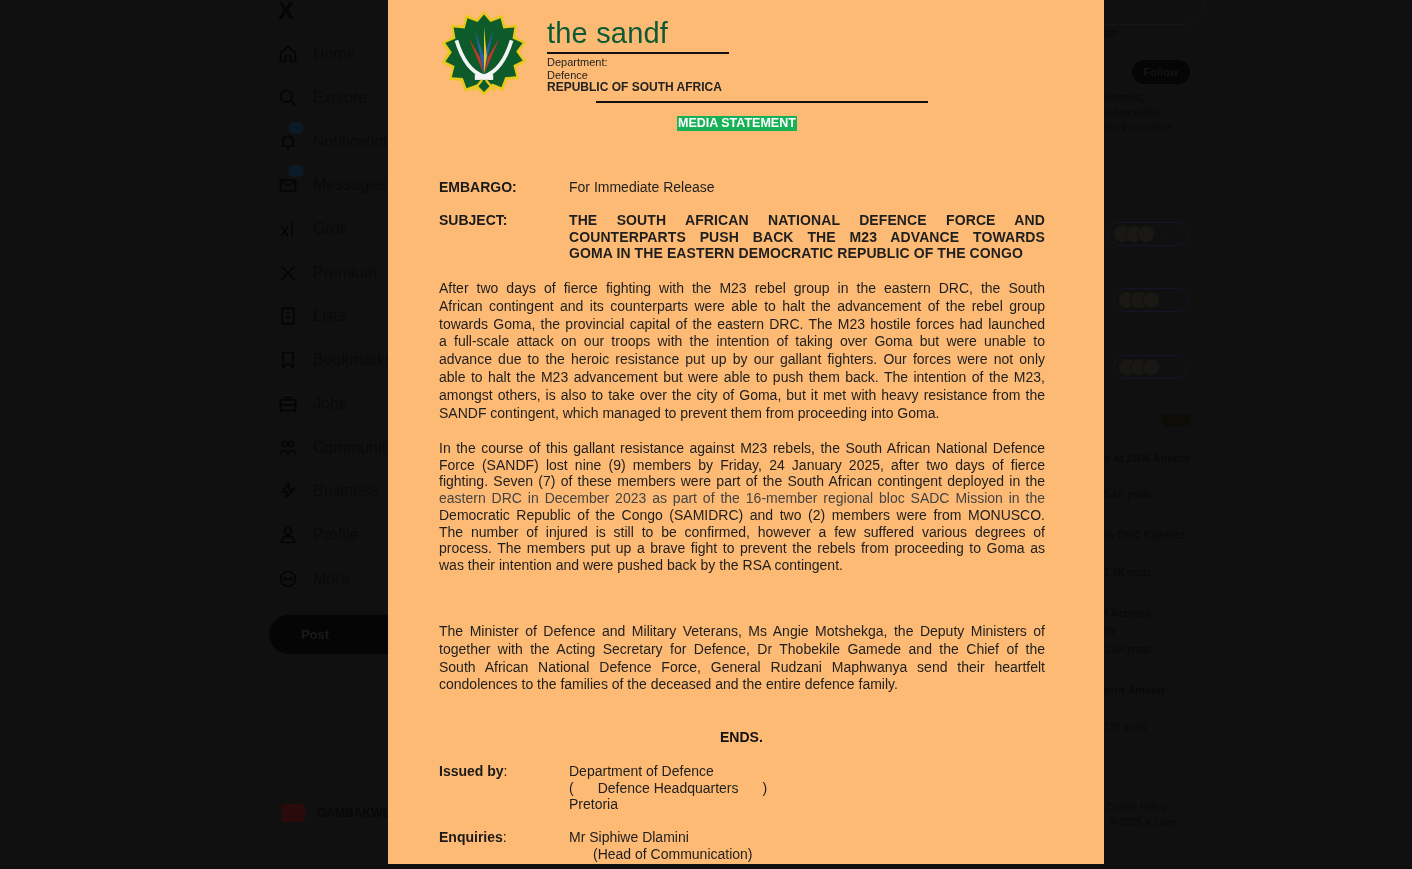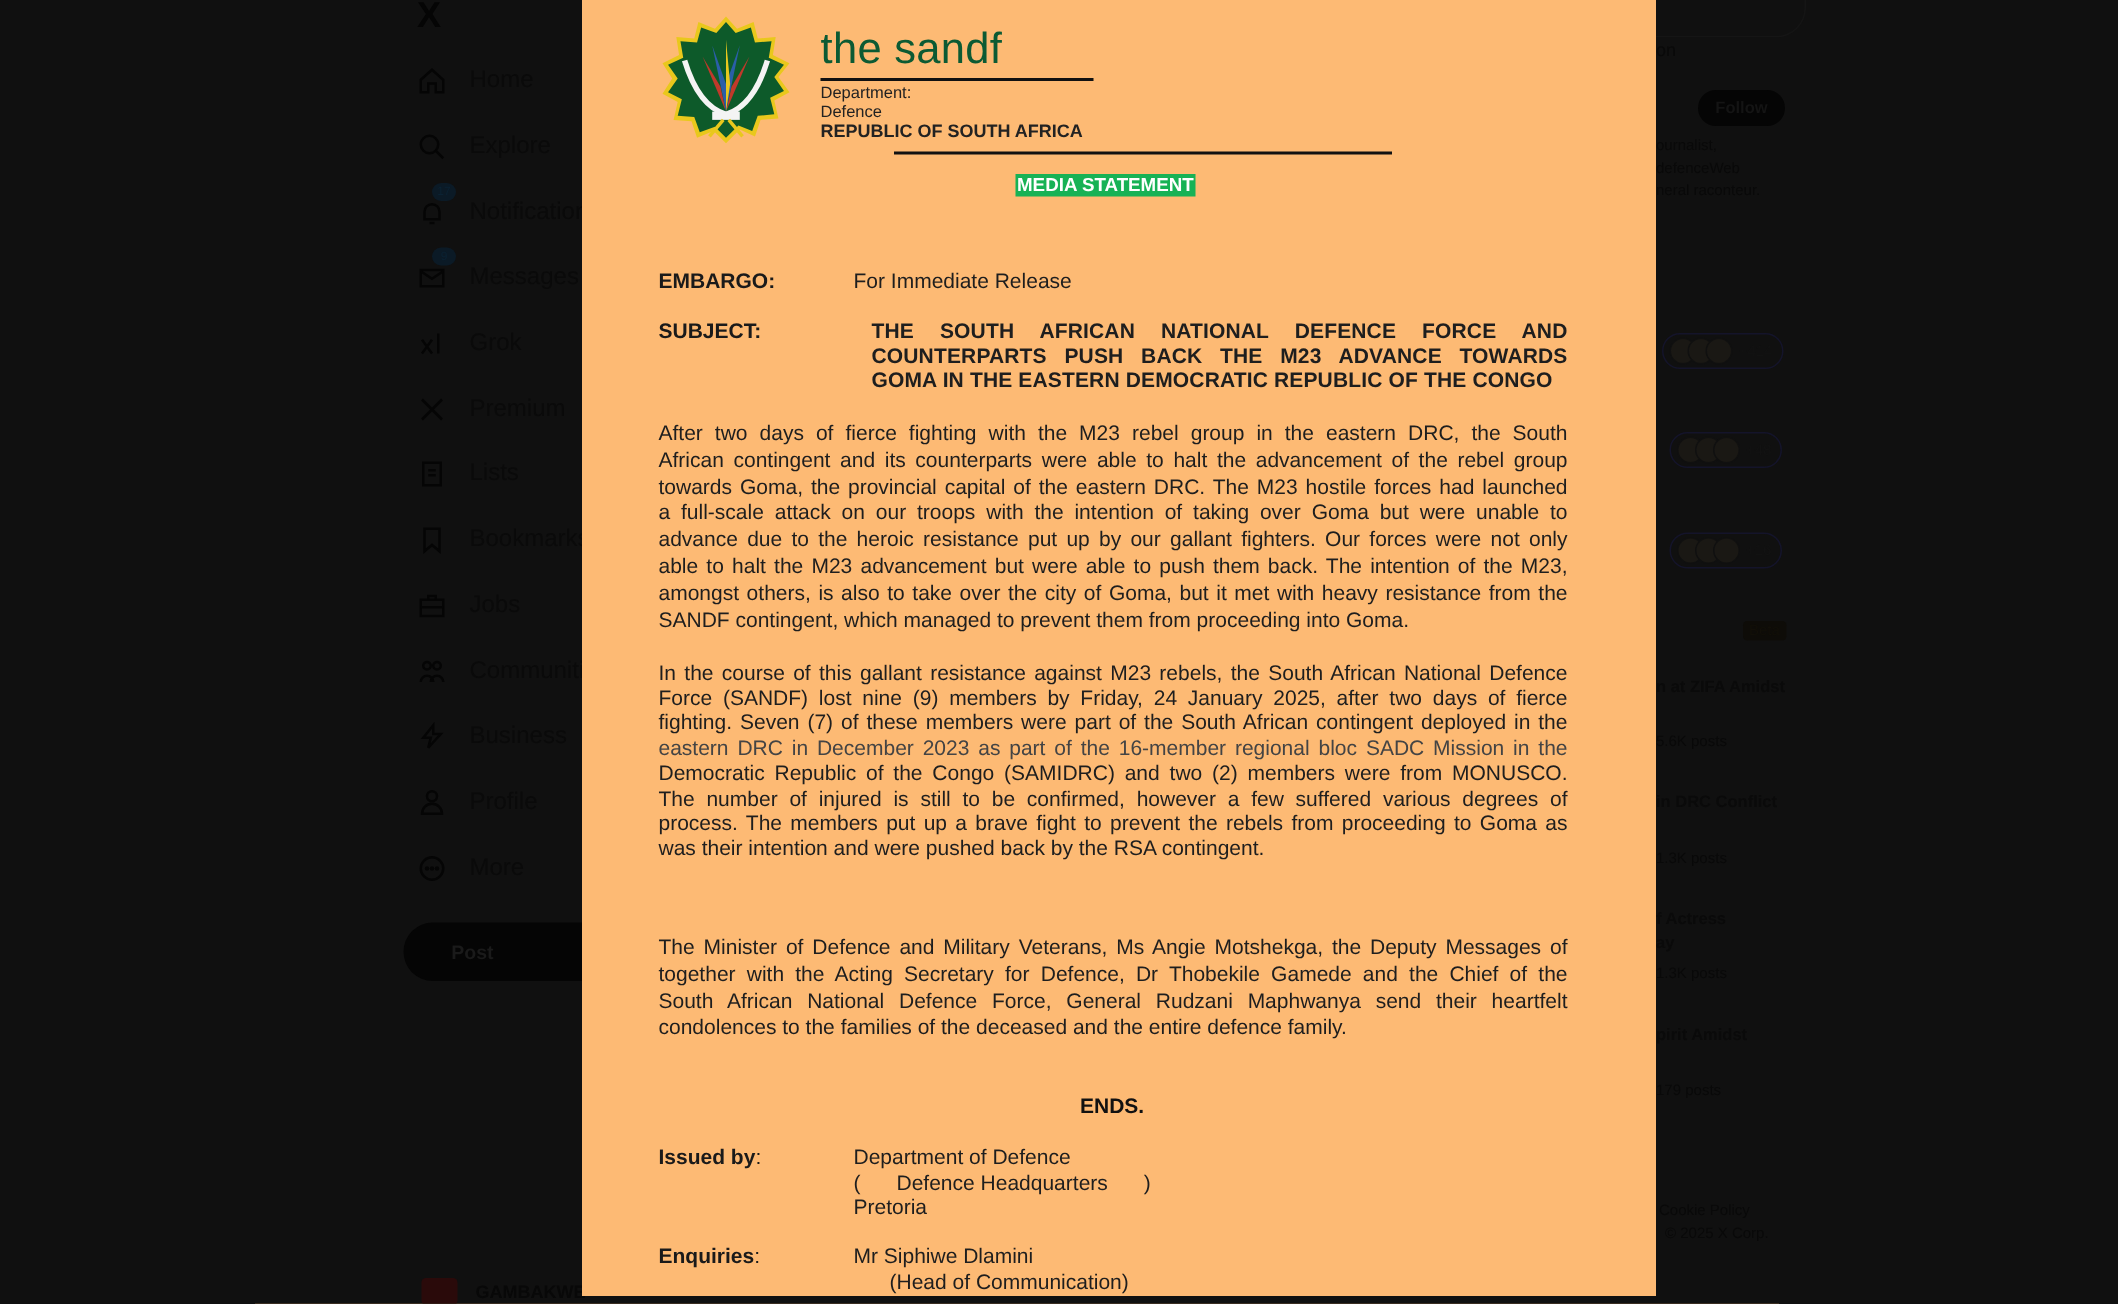--- a/index.html
+++ b/index.html
@@ -9,21 +9,21 @@
   
   .bg { position: absolute; inset: 0; background: #101010; }
   .nav { position: absolute; left: 268px; top: 0; width: 130px; }
   .nav-logo { position: absolute; left: 10px; top: 0; width: 22px; height: 22px; color: #050505; font-size: 24px; font-weight: bold; line-height: 22px; }
   .nav-item { position: absolute; left: 0; height: 30px; display: flex; align-items: center; }
   .nav-icon { width: 40px; height: 24px; display: flex; align-items: center; justify-content: center; position: relative; }
   .nav-icon svg { width: 20px; height: 20px; stroke: #050505; fill: none; stroke-width: 2; }
   .nav-label { margin-left: 5px; font-size: 16px; color: #0a0a0a; white-space: nowrap; }
   .nav-badge { position: absolute; top: -8px; left: 20px; min-width: 16px; height: 12px; border-radius: 6px; background: #0b1a26; color: #0b2233; font-size: 8px; text-align: center; line-height: 12px; padding: 0 3px; }
   .post-btn { position: absolute; left: 269px; top: 615px; width: 140px; height: 39px; border-radius: 20px; background: #050505; color: #1a1a1a; font-weight: bold; font-size: 13px; display: flex; align-items: center; justify-content: center; padding-right: 48px; }
-  .bottom-user { position: absolute; left: 281px; top: 852px; display: flex; align-items: center; }
+  .bottom-user { position: absolute; left: 281px; top: 804px; display: flex; align-items: center; }
   .bottom-avatar { width: 24px; height: 18px; background: #2a0a0a; border-radius: 3px; }
   .bottom-name { margin-left: 12px; font-size: 12px; font-weight: bold; color: #080808; }
 
   .right { position: absolute; left: 1104px; top: 0; width: 308px; height: 869px; }
   .r-text { position: absolute; color: #090909; font-size: 10px; white-space: nowrap; }
   .r-bold { font-weight: bold; font-size: 11px; color: #0a0a0a; }
   .r-follow { position: absolute; left: 28px; top: 60px; width: 58px; height: 24px; border-radius: 12px; background: #050505; color: #141414; font-weight: bold; font-size: 11px; display: flex; align-items: center; justify-content: center; }
   .r-pill { position: absolute; height: 24px; border: 1px solid #14142a; border-radius: 12px; display: flex; align-items: center; padding: 0 6px 0 4px; }
   .r-face { width: 18px; height: 18px; border-radius: 50%; background: #1a1814; margin-right: -6px; border: 1px solid #101010; }
   .r-count { margin-left: 10px; font-size: 10px; color: #121212; }
@@ -39,21 +39,21 @@
   .brand-rule { position: absolute; left: 0; top: 36px; width: 182px; height: 2px; background: #111; }
   .brand-sub { position: absolute; left: 0; top: 40px; font-size: 11px; line-height: 12.5px; color: #222; white-space: nowrap; }
   .brand-sub .bold { font-weight: bold; font-size: 12px; }
   .header-rule { position: absolute; left: 208px; top: 101px; width: 332px; height: 2px; background: #111; }
   .media-tag { position: absolute; left: 289px; top: 116px; background: #17b255; color: #fff; font-weight: bold; font-size: 12.5px; padding: 0 1px; line-height: 15px; }
 
   .meta-row { position: absolute; left: 51px; display: flex; font-size: 14px; line-height: 16.5px; }
   .meta-key { width: 130px; font-weight: bold; color: #1a1a1a; }
   .meta-val { width: 476px; color: #1e1e1e; }
   .subject-val { font-weight: bold; text-align: justify; text-align-last: left; letter-spacing: 0.1px; }
-  .subject-line { display: block; text-align: justify; text-align-last: justify; margin-left: 12px; }
+  .subject-line { display: block; text-align: justify; text-align-last: justify; }
   .subject-line.last { text-align-last: left; }
 
   .para { position: absolute; left: 51px; width: 606px; font-size: 14px; line-height: 17.8px; color: #1e1e1e; text-align: justify; }
   .para .line { display: block; text-align: justify; text-align-last: justify; white-space: nowrap; }
   .para .line.last { text-align-last: left; }
   .para .line.muted { color: #444; }
   .para-sm { line-height: 16.7px; }
 
   .ends { position: absolute; left: 332px; top: 729px; font-size: 14px; font-weight: bold; color: #111; }
 
@@ -296,21 +296,21 @@
     <span class="line">fighting. Seven (7) of these members were part of the South African contingent deployed in the</span>
     <span class="line muted">eastern DRC in December 2023 as part of the 16-member regional bloc SADC Mission in the</span>
     <span class="line">Democratic Republic of the Congo (SAMIDRC) and two (2) members were from MONUSCO.</span>
     <span class="line">The number of injured is still to be confirmed, however a few suffered various degrees of</span>
     <span class="line">process. The members put up a brave fight to prevent the rebels from proceeding to Goma as</span>
     <span class="line last">was their intention and were pushed back by the RSA contingent.</span>
   </div>
 
 
   <div class="para" style="top:623px">
-    <span class="line">The Minister of Defence and Military Veterans, Ms Angie Motshekga, the Deputy Messages of</span>
+    <span class="line">The Minister of Defence and Military Veterans, Ms Angie Motshekga, the Deputy Ministers of</span>
     <span class="line">together with the Acting Secretary for Defence, Dr Thobekile Gamede and the Chief of the</span>
     <span class="line">South African National Defence Force, General Rudzani Maphwanya send their heartfelt</span>
     <span class="line last">condolences to the families of the deceased and the entire defence family.</span>
   </div>
 
   <div class="ends">ENDS.</div>
 
   <div class="sig-row" style="top:763px">
     <div class="sig-key"><span>Issued by</span><span class="colon">:</span></div>
     <div class="sig-val">

